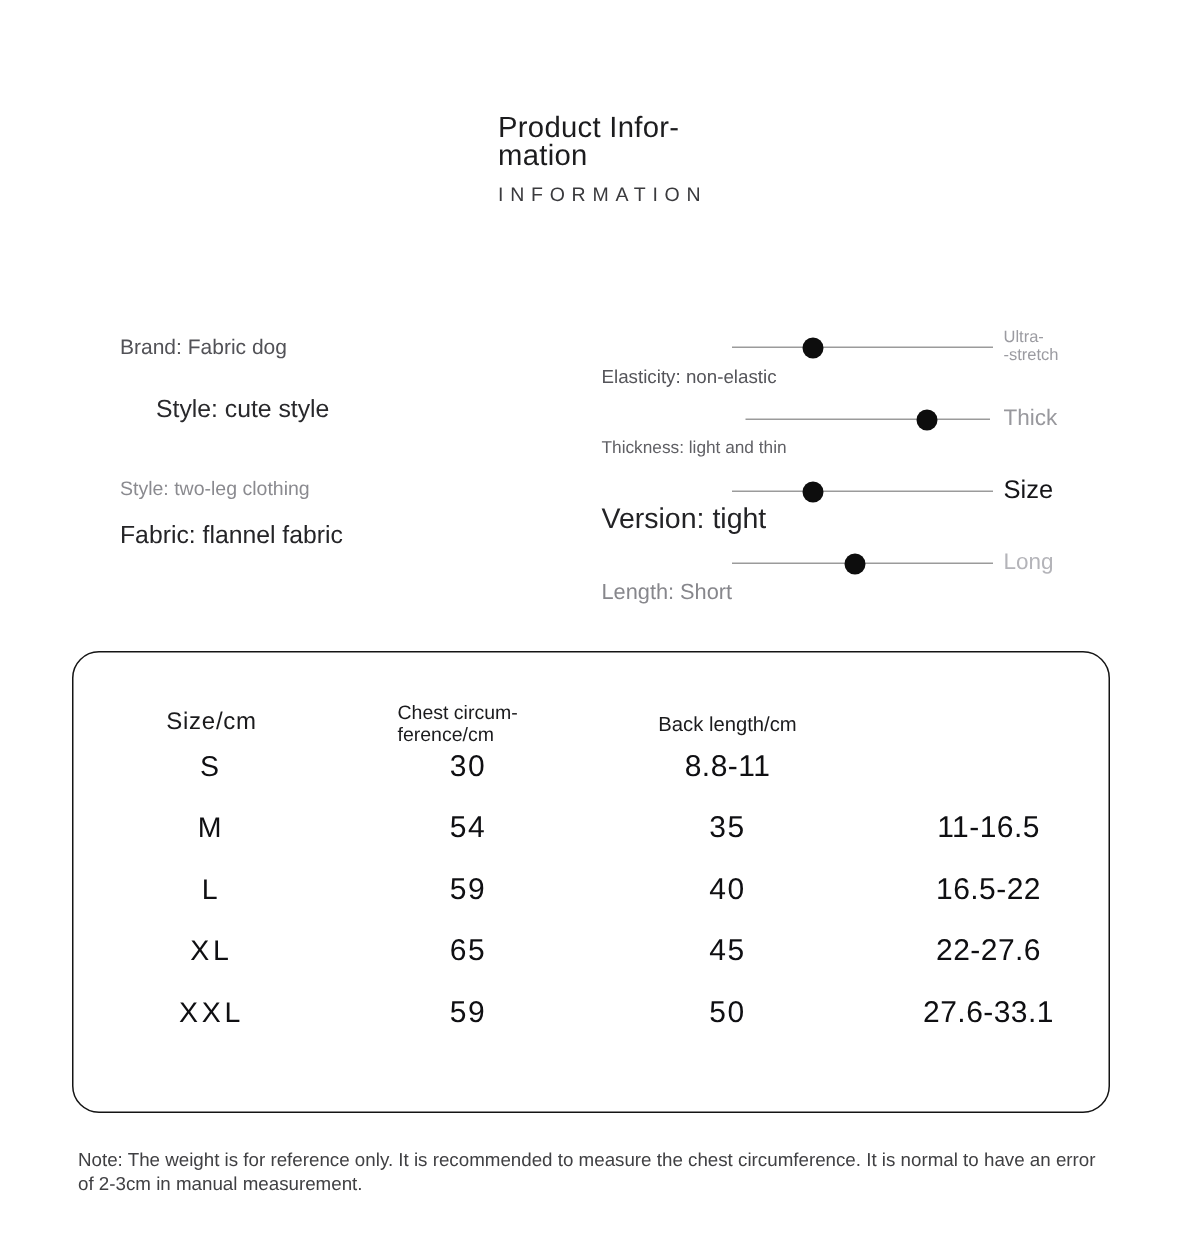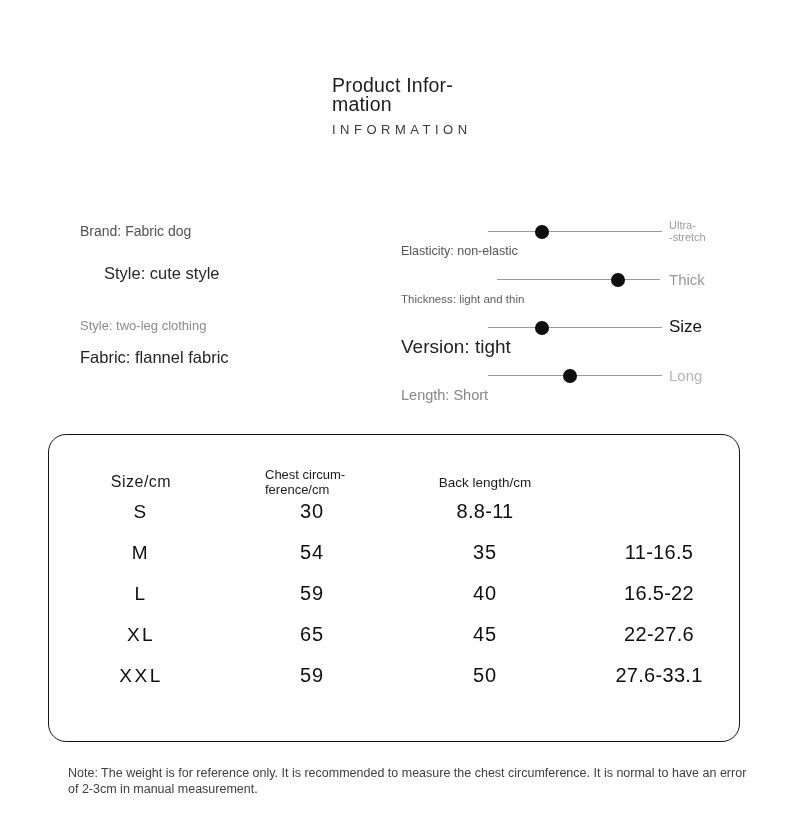--- a/index.html
+++ b/index.html
@@ -62,21 +62,21 @@
   .th-weight{ font-size:14px; }
   .th-weight .unit { font-size:19px; color:#39393d; margin-left:5px; font-weight:400; }
   .trow { height:41px; text-align:center; color:#0f0f12; }
   .td-size   { font-size:19px; letter-spacing:2.5px; }
   .td-chest, .td-back { font-size:20px; letter-spacing:1px; }
   .td-weight { font-size:20px; font-weight:400; letter-spacing:0.3px; }
 
   
   .note {
     position:absolute; left:52px; top:766px; width:684px;
-    font-size:12.5px; line-height:1.24; color:#404043;margin-left:16px;
+    font-size:12.5px; line-height:1.24; color:#404043;
   }
 </style>
 </head>
 <body>
 
 <div class="page">
 
   <div class="title-block">
     <h1 class="page-title">Product Infor-
 mation</h1>

